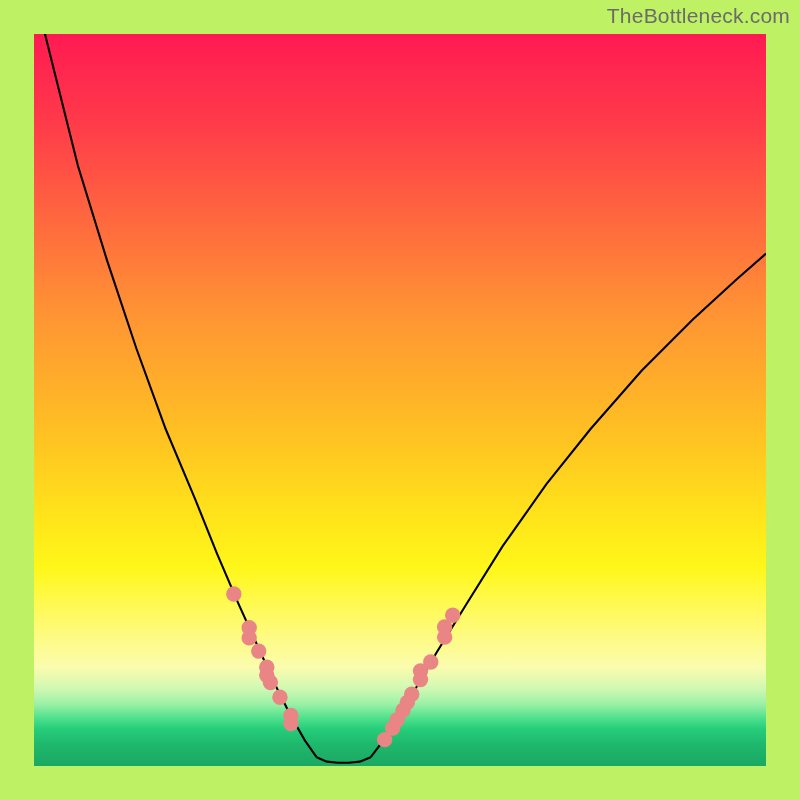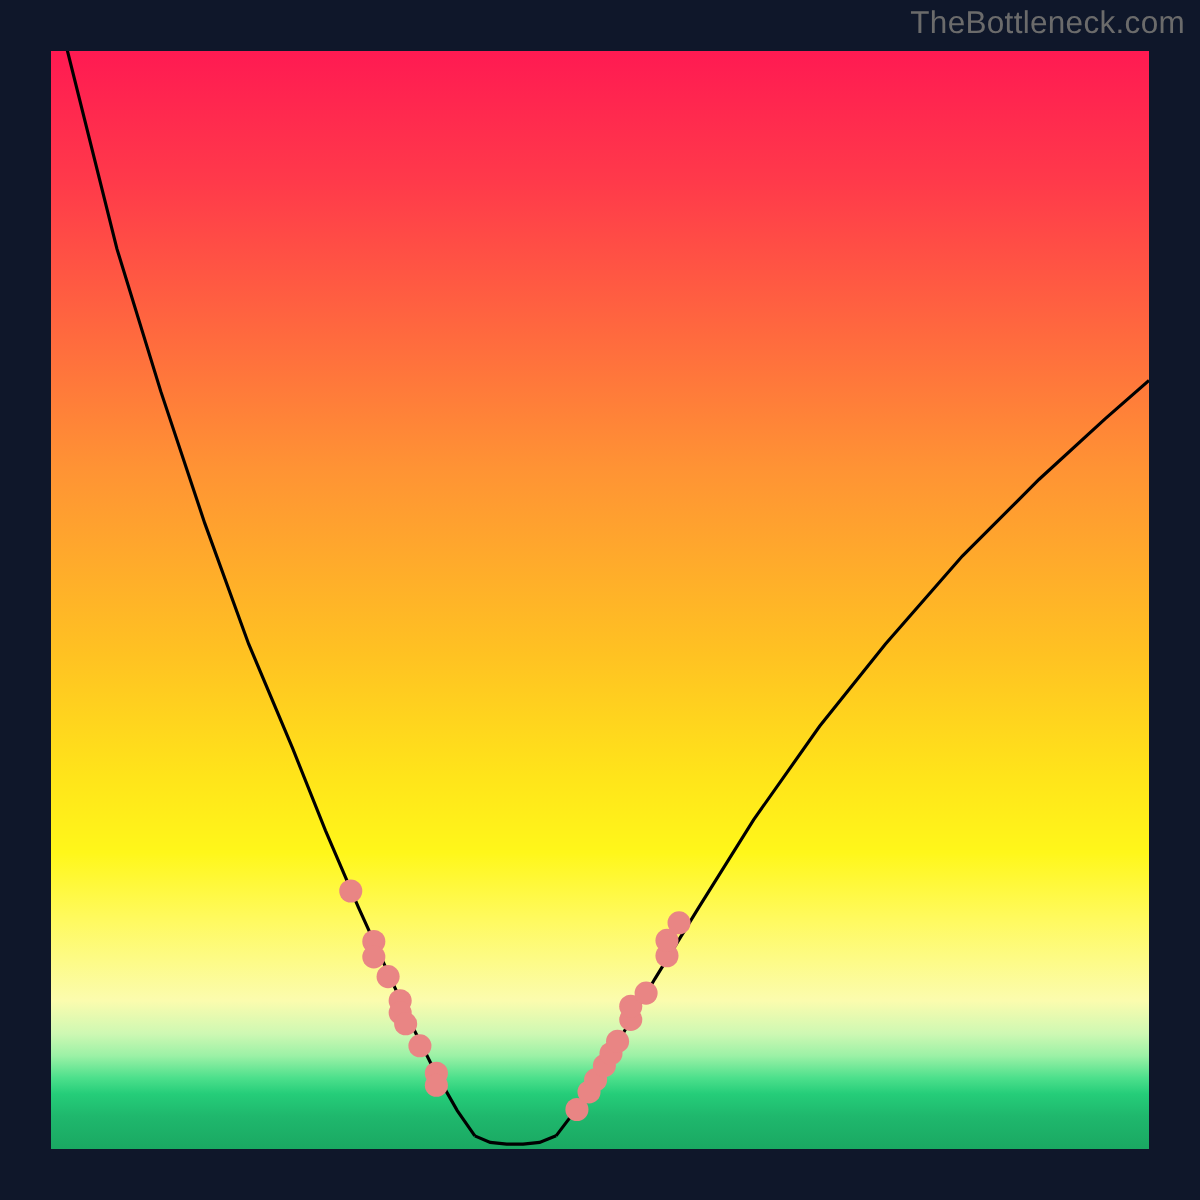--- a/index.html
+++ b/index.html
@@ -8,21 +8,21 @@
     width: 800px;
     height: 800px;
     overflow: hidden;
     background: #000;
     font-family: Arial, Helvetica, sans-serif;
   }
   .frame {
     position: relative;
     width: 800px;
     height: 800px;
-    background: #0f172a;
+    background: #bef264;
   }
   .watermark {
     position: absolute;
     top: 4px;
     right: 10px;
     color: #6b6b6b;
     font-size: 21px;
     font-weight: 500;
     letter-spacing: 0.2px;
     z-index: 4;

